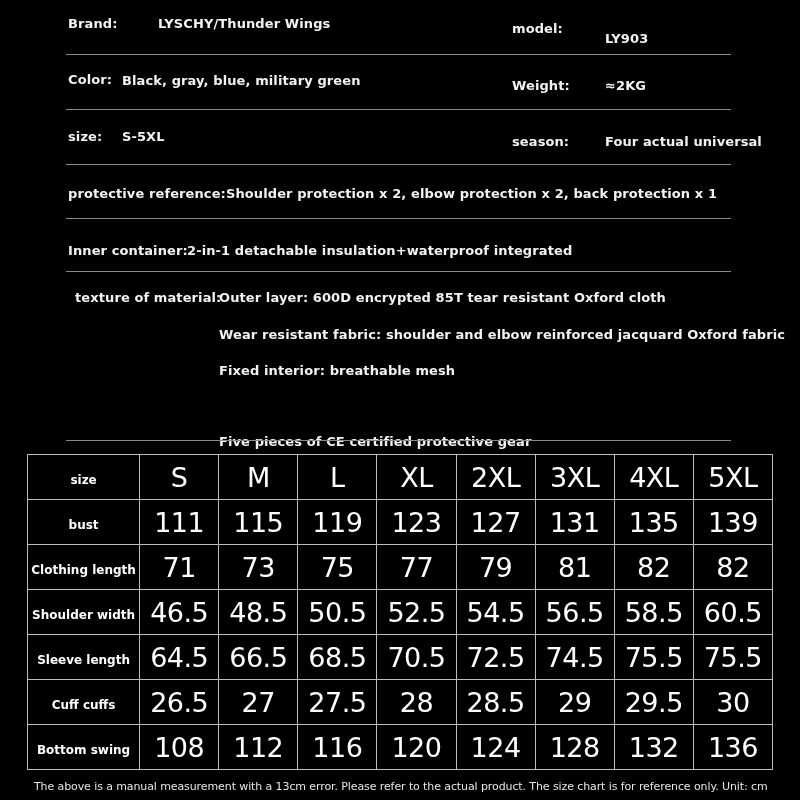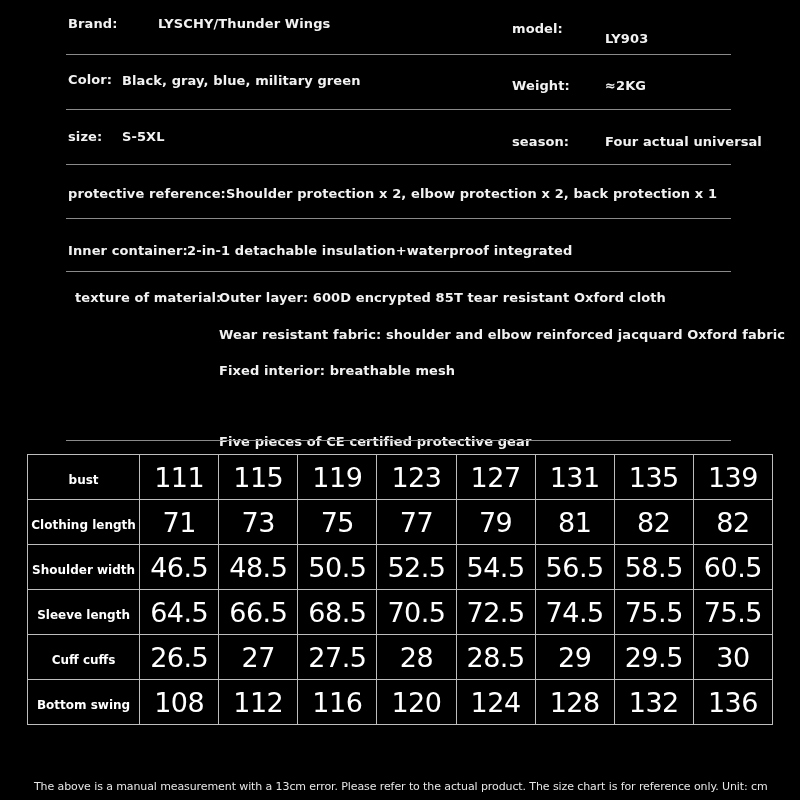--- a/index.html
+++ b/index.html
@@ -54,20 +54,31 @@
 
 <span class="abs lbl" style="left:75px;top:290px;">texture of material:</span>
 <span class="abs val" style="left:219px;top:290px;">Outer layer: 600D encrypted 85T tear resistant Oxford cloth</span>
 <span class="abs val" style="left:219px;top:327px;">Wear resistant fabric: shoulder and elbow reinforced jacquard Oxford fabric</span>
 <span class="abs val" style="left:219px;top:363px;">Fixed interior: breathable mesh</span>
 <span class="abs val" style="left:219px;top:400px;margin-top:34px;">Five pieces of CE certified protective gear</span>
 <div class="hr" style="left:66px;top:440px;width:665px;"></div>
 
 <table class="sz">
   <tbody>
+      <tr>
+    <td class="rowhead">size</td>
+    <td class="cell">S</td>
+    <td class="cell">M</td>
+    <td class="cell">L</td>
+    <td class="cell">XL</td>
+    <td class="cell">2XL</td>
+    <td class="cell">3XL</td>
+    <td class="cell">4XL</td>
+    <td class="cell">5XL</td>
+  </tr>
   <tr>
     <td class="rowhead">bust</td>
     <td class="cell">111</td>
     <td class="cell">115</td>
     <td class="cell">119</td>
     <td class="cell">123</td>
     <td class="cell">127</td>
     <td class="cell">131</td>
     <td class="cell">135</td>
     <td class="cell">139</td>

